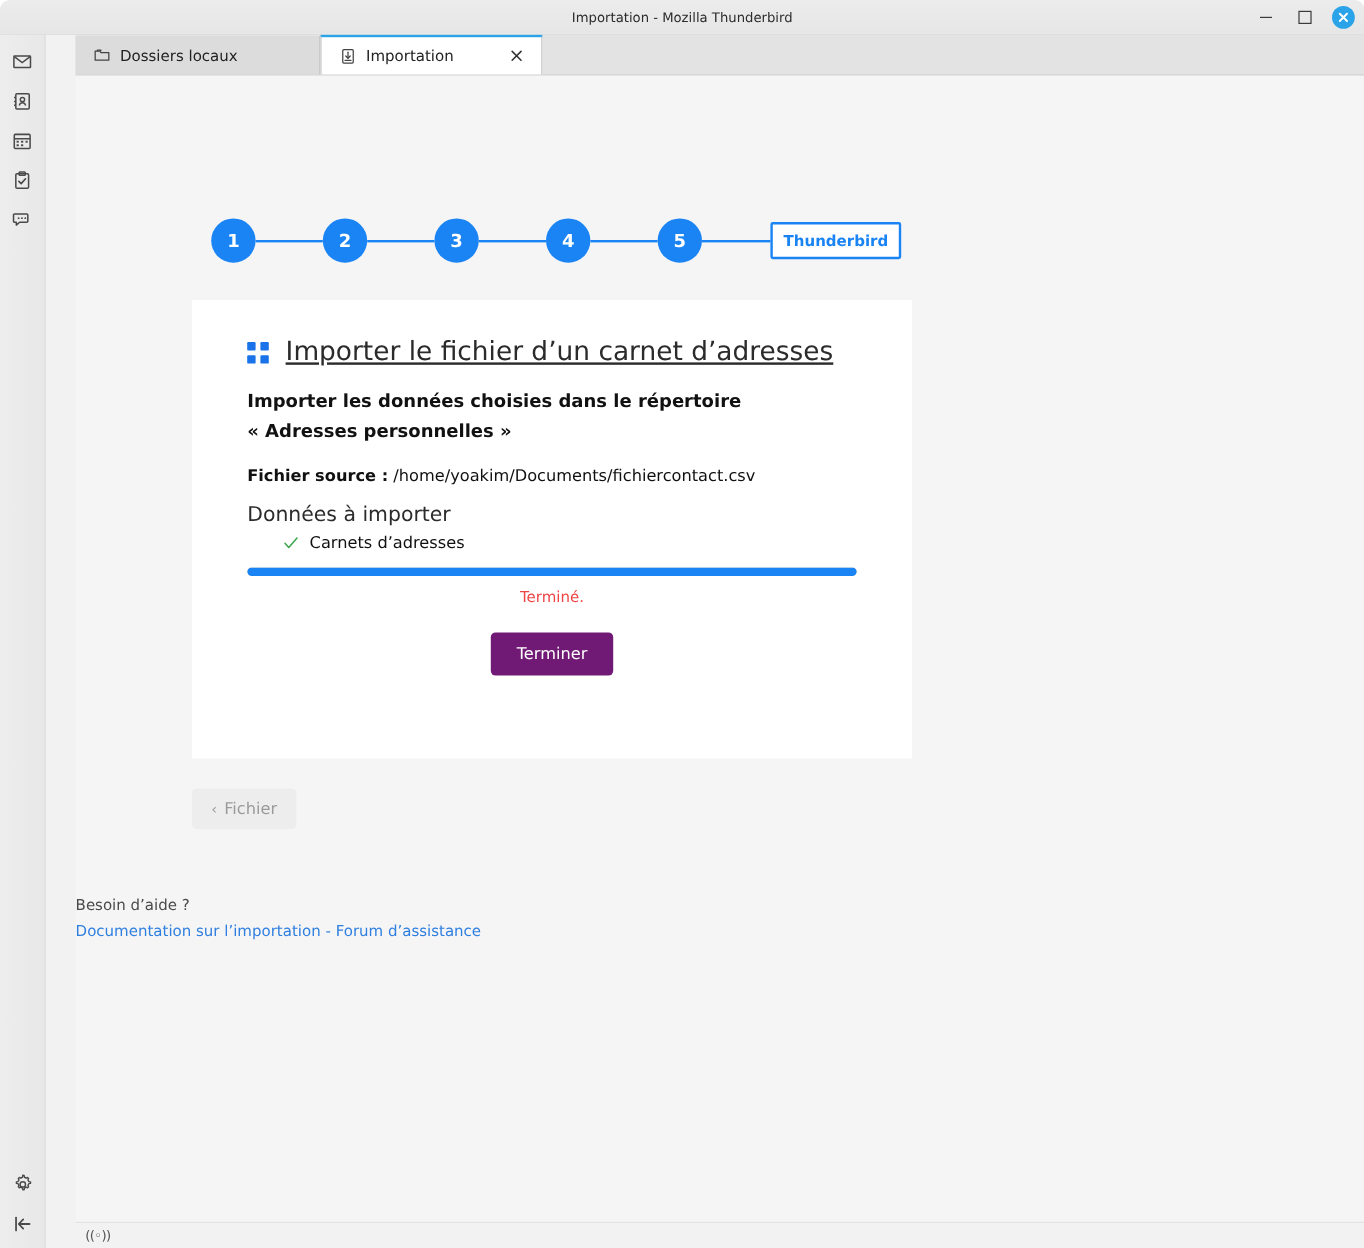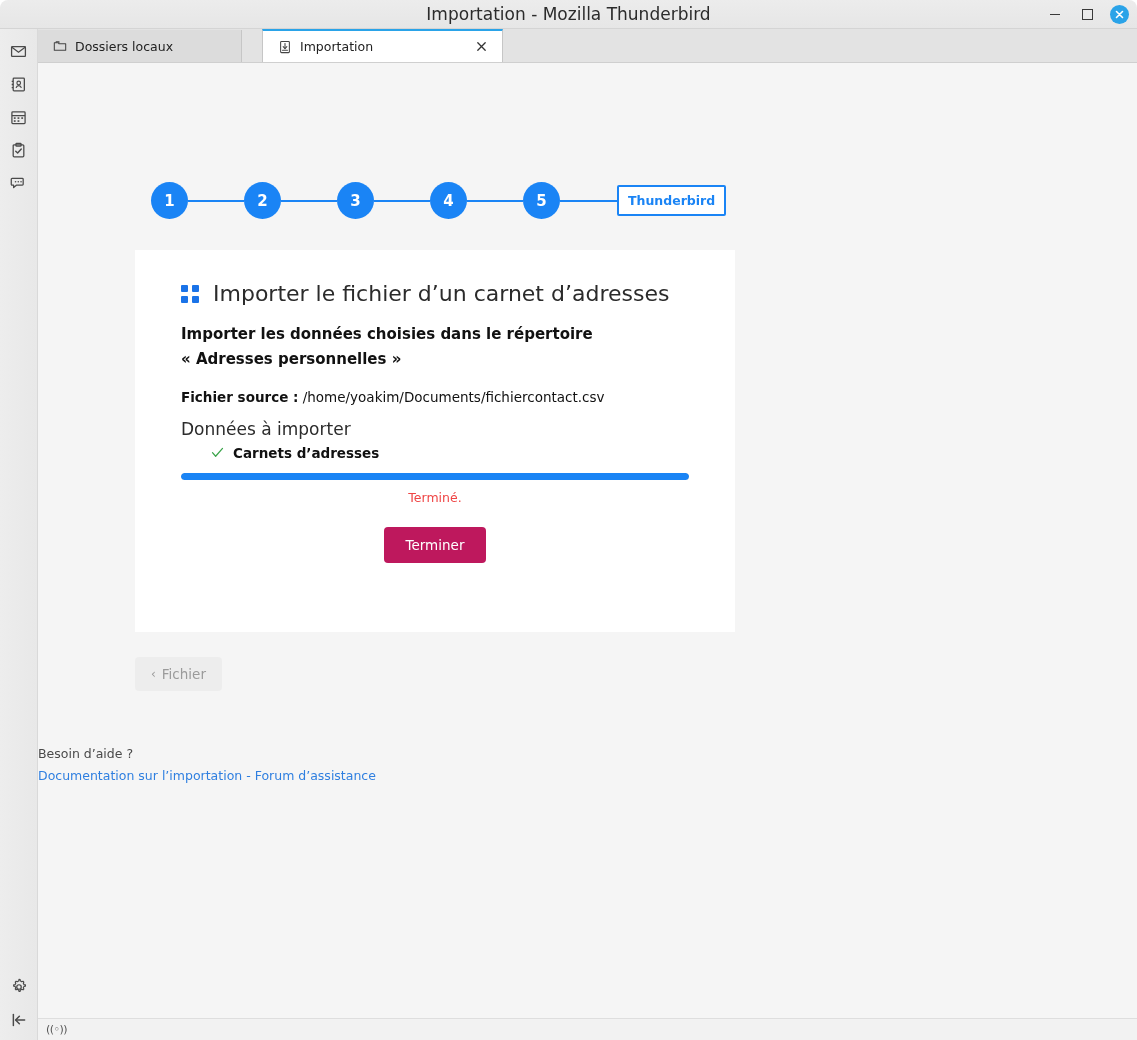--- a/index.html
+++ b/index.html
@@ -21,41 +21,41 @@
   .titlebar{
     height:28px;flex:0 0 28px;
     background:linear-gradient(#ececec,#e6e6e6);
     border-bottom:1px solid #d4d4d4;
     display:flex;align-items:center;
     position:relative;
     border-radius:8px 8px 0 0;
   }
   .titlebar .title{
     position:absolute;left:0;right:0;text-align:center;
-    font-size:17px;color:#2b2b2b;
+    font-size:11px;color:#2b2b2b;
     pointer-events:none;
   }
   .winbtns{
     position:absolute;right:8px;top:0;height:28px;
     display:flex;align-items:center;gap:14px;
   }
   .winbtn{
     width:18px;height:18px;display:flex;align-items:center;justify-content:center;
     color:#3a3a3a;font-size:12px;line-height:1;cursor:default;
   }
   .winbtn .bar{width:10px;height:1px;background:#3a3a3a;display:block;}
   .winbtn .sq{width:9px;height:9px;border:1.2px solid #3a3a3a;display:block;}
   .winbtn.close{
     width:19px;height:19px;border-radius:50%;background:#2aa3e8;
     color:#fff;font-size:12px;font-weight:600;
   }
   .winbtn.close svg{display:block;}
 
   
-  .bodyrow{flex:1 1 auto;display:flex;min-height:0;}
+  .bodyrow{flex:1 1 auto;display:flex;min-height:0;gap:25px;}
 
   
   .rail{
     width:38px;flex:0 0 38px;
     background:linear-gradient(to right,#ededed,#e8e8e8);
     border-right:1px solid #d9d9d9;
     display:flex;flex-direction:column;align-items:center;
     padding-top:6px;box-sizing:border-box;
   }
   .rail .spacer{flex:1 1 auto;}
@@ -80,26 +80,25 @@
     padding:0 14px;box-sizing:border-box;
     font-size:12.5px;color:#222;
     background:#dcdcdc;
     border-right:1px solid #c6c6c6;
     position:relative;cursor:default;
     min-width:150px;
   }
   .tab.first{width:204px;}
   .tab.active{
     background:#ffffff;
-    width:241px;
+    width:185px;
     border-top:2px solid #2aa3e8;
     height:33px;
     border-right:1px solid #c6c6c6;
     border-left:1px solid #c6c6c6;
-    margin-left:20px;
   }
   .tab .tabicon{width:15px;height:15px;display:flex;align-items:center;justify-content:center;color:#444;}
   .tab .tablabel{flex:1 1 auto;white-space:nowrap;overflow:hidden;text-overflow:ellipsis;}
   .tab .tabclose{width:14px;height:14px;display:flex;align-items:center;justify-content:center;color:#333;}
 
   
   .content{
     flex:1 1 auto;background:#f5f5f5;position:relative;overflow:hidden;
   }
 
@@ -130,42 +129,42 @@
     background:#ffffff;
     box-sizing:border-box;
     padding:30px 46px 28px 46px;
   }
   .card-title-row{display:flex;align-items:center;gap:14px;margin:0 0 14px 0;}
   .ab-icon{
     width:18px;height:18px;flex:0 0 18px;
     display:grid;grid-template-columns:7px 7px;grid-template-rows:7px 7px;gap:4px;
   }
   .ab-icon i{display:block;background:#1a73e8;border-radius:1px;}
-  .card-title{font-size:22px;color:#2b2b2b;font-weight:400;line-height:1.25;}
+  .card-title{font-size:22px;color:#2b2b2b;font-weight:400;line-height:1.25;text-decoration:underline;}
   .card-sub{
     font-size:15px;font-weight:bold;color:#111;line-height:1.7;
     margin:0 0 16px 0;max-width:440px;
   }
   .src-line{font-size:13.5px;color:#111;margin:0 0 14px 0;}
   .src-line b{font-weight:bold;}
   .src-line .path{font-weight:normal;margin-top:23px;}
   .sec-title{font-size:17px;color:#2b2b2b;font-weight:400;margin:3px 0 6px 0;}
   .check-row{
     display:flex;align-items:center;gap:9px;
-    font-size:13.5px;color:#111;margin:0 0 12px 30px;font-weight:bold;
+    font-size:13.5px;color:#111;margin:0 0 12px 30px;
   }
   .check-row .chk{color:#3aa44a;display:flex;align-items:center;}
   .progress{
     height:7px;border-radius:4px;background:#d7d7d7;overflow:hidden;margin:0 0 10px 0;
   }
   .progress > div{height:100%;background:#1a84f5;border-radius:4px;}
   .status-text{text-align:center;font-size:12.5px;color:#ef4444;margin:0 0 22px 0;}
   .btn-wrap{text-align:center;margin:0 0 16px 0;}
   .btn-primary{
-    background:#be185d;color:#fff;border:none;border-radius:4px;
+    background:#701a75;color:#fff;border:none;border-radius:4px;
     font-size:13.5px;font-family:inherit;
     padding:10px 22px;cursor:default;
   }
   .restart-link{
     display:block;text-align:center;color:#0a57c2;font-weight:bold;
     font-size:13.5px;text-decoration:none;cursor:default;
   }
 
   
   .back-btn{

